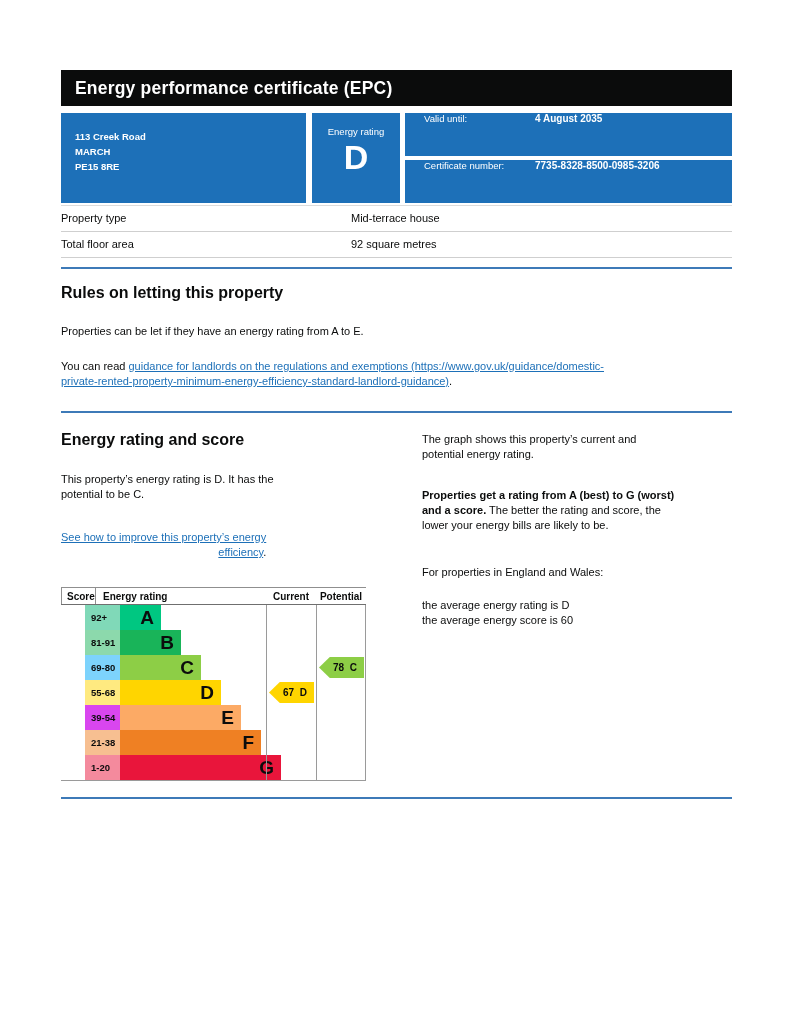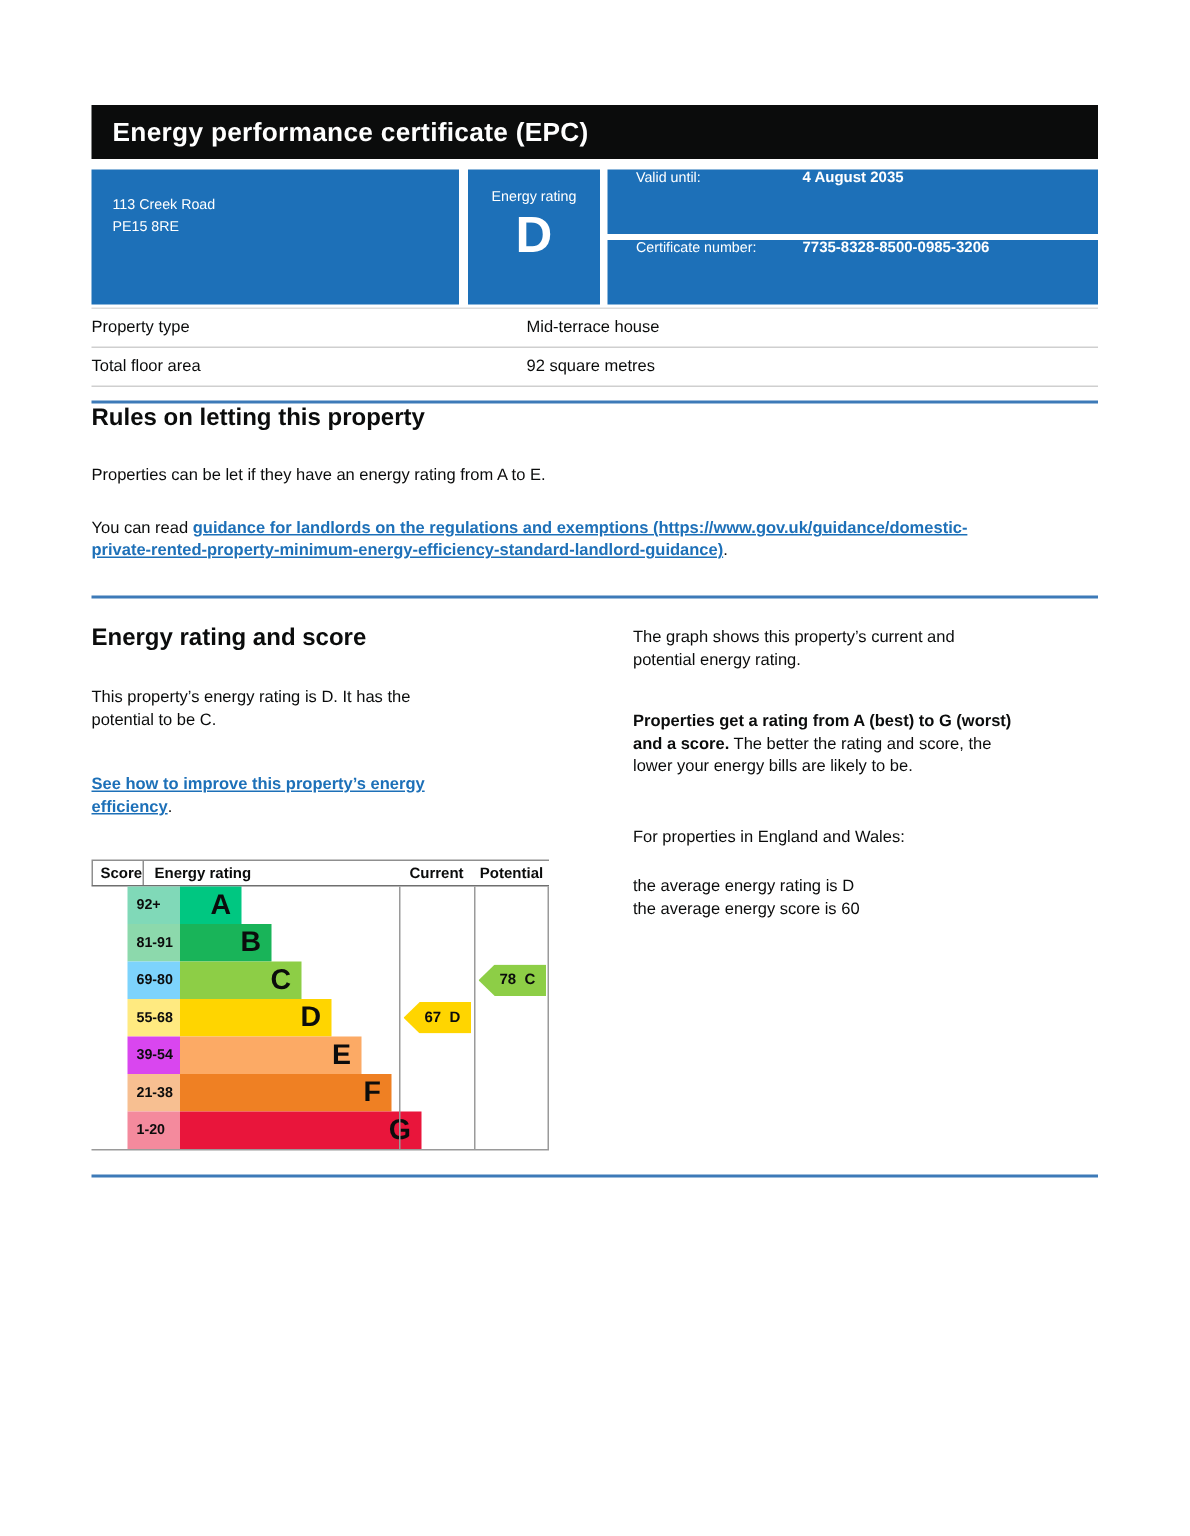--- a/index.html
+++ b/index.html
@@ -19,21 +19,21 @@
     height: 36px; display: flex; align-items: center;
     padding-left: 14px;
   }
   .title-bar h1 { font-size: 17.5px; font-weight: bold; letter-spacing: 0.2px; }
 
   
   .summary { display: flex; margin-top: 7px; height: 90px; }
   .blue-box { background: #1d70b8; color: #ffffff; }
   .address-box {
     width: 245px; padding: 16px 0 0 14px;
-    font-size: 9.5px; line-height: 15px;
+    font-size: 9.5px; line-height: 15px; font-weight: bold;
   }
   .rating-box {
     width: 88px; margin-left: 6px;
     display: flex; flex-direction: column; align-items: center;
     padding-top: 13px;
   }
   .rating-box .rating-label { font-size: 9.5px; }
   .rating-box .rating-value { font-size: 34px; font-weight: bold; line-height: 40px; }
   .info-col {
     flex: 1; margin-left: 5px;
@@ -57,30 +57,30 @@
 
   
   .rule-blue { border: none; height: 2px; background: #3d7ab8; }
   .rule-1 { margin-top: 9px; }
   .rule-2 { margin-top: 22px; }
   .rule-3 { margin-top: 16px; }
 
   
   h2 { font-size: 16px; font-weight: bold; line-height: 20px; }
   p, .pline { font-size: 11px; line-height: 15px; white-space: pre-line; }
-  a.doc-link { color: #1d70b8; text-decoration: underline; cursor: pointer; font-weight: bold; }
-  .rules-section h2 { }
+  a.doc-link { color: #1d70b8; text-decoration: underline; cursor: pointer; }
+  .rules-section h2 { margin-top: 14px; }
   .rules-section .para1 { margin-top: 21px; }
   .rules-section .para2 { margin-top: 20px; }
 
   
   .two-col { display: flex; margin-top: 17px; }
   .col-left { width: 335px; }
   .col-left .summary-para { margin-top: 22px; }
-  .col-left .improve-link { margin-top: 28px; display: inline-block; }
+  .col-left .improve-link { margin-top: 28px; display: inline-block; text-align: right; }
   .col-right { width: 309px; margin-left: 26px; padding-top: 2px; }
   .col-right .p1 { margin-bottom: 26px; }
   .col-right .p2 { margin-bottom: 32px; }
   .col-right .p3 { margin-bottom: 18px; }
   .bold { font-weight: bold; }
 
   
   .chart { margin-top: 27px; width: 305px; position: relative; font-size: 10px; }
   .chart-header {
     display: flex; height: 18px;
@@ -121,20 +121,21 @@
 
 <div class="content">
 
   <header class="title-bar">
     <h1>Energy performance certificate (EPC)</h1>
   </header>
 
   <section class="summary">
     <div class="blue-box address-box">
       <div>113 Creek Road</div>
+      <div>MARCH</div>
       <div>PE15 8RE</div>
     </div>
     <div class="blue-box rating-box">
       <div class="rating-label">Energy rating</div>
       <div class="rating-value">D</div>
     </div>
     <div class="info-col">
       <div class="blue-box info-row">
         <span class="info-label">Valid until:</span>
         <span class="info-value">4 August 2035</span>

